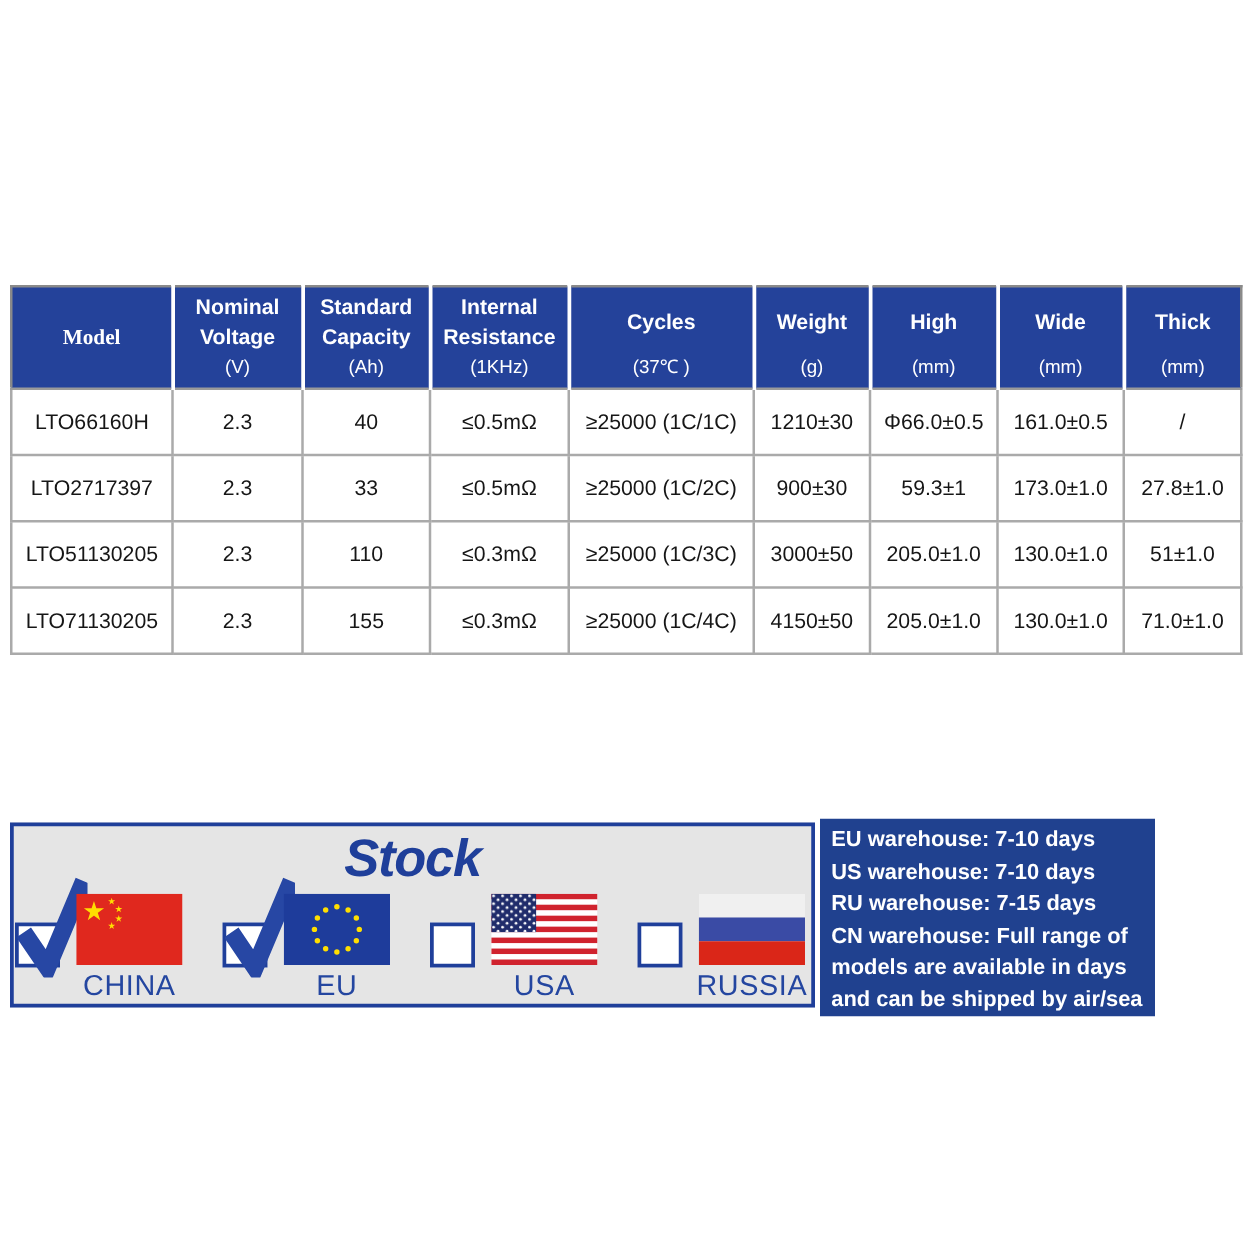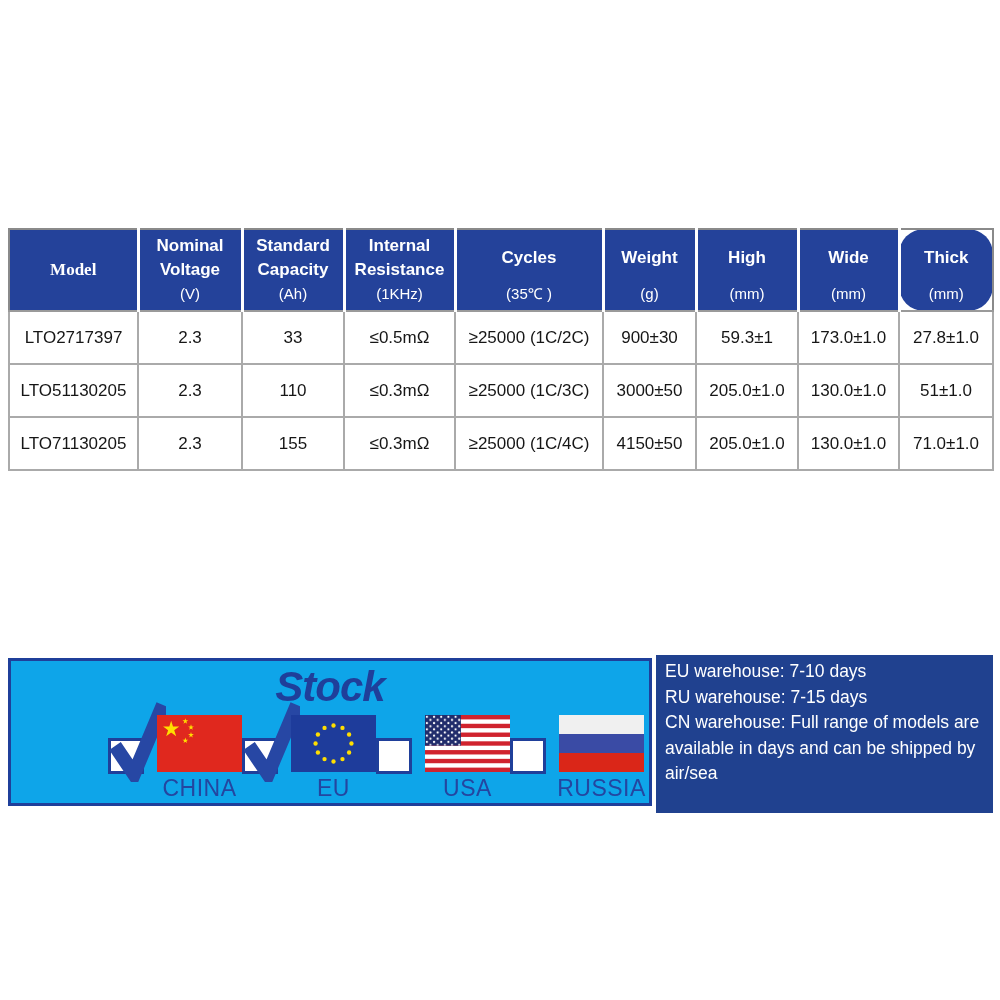--- a/index.html
+++ b/index.html
@@ -4,43 +4,43 @@
 <style>
   html,body{margin:0;padding:0;background:#ffffff;}
   body{width:1000px;height:1000px;position:relative;font-family:"Liberation Sans",sans-serif;}
   .canvas{position:absolute;left:0;top:0;width:1000px;height:1000px;overflow:hidden;background:#fff;}
 
   
   table.spec{position:absolute;left:8px;top:228px;width:984px;border-collapse:collapse;table-layout:fixed;
     border:2px solid #8a8a8a;}
   table.spec th{background:#24429a;color:#fff;border-right:3px solid #ffffff;border-bottom:2px solid #9a9a9a;
     height:80px;padding:0 3px;vertical-align:middle;text-align:center;}
-  table.spec th:last-child{border-right:0;border-radius:25px;}
+  table.spec th:last-child{border-right:0;}
   .h-top{display:flex;align-items:center;justify-content:center;height:52px;}
   .h-top.full{height:78px;font-family:Liberation Serif, serif;}
   .h-title{font-size:17px;font-weight:bold;line-height:24px;}
   .h-unit{height:24px;line-height:20px;font-size:15px;font-weight:normal;}
   table.spec td{border:2px solid #aaaaaa;height:51px;text-align:center;vertical-align:middle;
     font-size:17px;color:#161616;background:#fff;padding:0 2px;}
 
   
-  .stock-box{position:absolute;left:8px;top:658px;width:638px;height:142px;border:3px solid #1f3f9a;background:#0ea5e9;}
+  .stock-box{position:absolute;left:8px;top:658px;width:638px;height:142px;border:3px solid #1f3f9a;background:#e5e5e5;}
   .stock-title{margin-top:4px;text-align:center;font-size:42px;line-height:44px;font-weight:bold;font-style:italic;
     color:#1f3f9a;letter-spacing:-1px;}
-  .stock-items{position:absolute;left:1px;right:5px;top:54px;display:flex;justify-content:flex-end;}
+  .stock-items{position:absolute;left:1px;right:5px;top:54px;display:flex;justify-content:space-between;}
   .stock-item{position:relative;width:134px;height:86px;}
   .flag{position:absolute;top:0;right:0;width:85px;height:57px;display:block;}
   .checkbox{position:absolute;left:0;top:23px;width:30px;height:30px;border:3px solid #1f3f9a;background:#fff;}
   .checkmark{position:absolute;left:2px;top:-15px;width:56px;height:82px;}
   .flag-label{position:absolute;top:61px;right:-7px;width:99px;text-align:center;font-size:23px;line-height:24px;
     color:#2446a0;letter-spacing:0.5px;}
 
   
-  .warehouse{position:absolute;left:656px;top:655px;width:337px;height:158px;background:#20418f;color:#ffffff;
-    box-sizing:border-box;padding:4px 6px 0 9px;font-size:17.5px;font-weight:normal;line-height:25.5px;}
+  .warehouse{position:absolute;left:656px;top:655px;width:268px;height:158px;background:#20418f;color:#ffffff;
+    box-sizing:border-box;padding:4px 6px 0 9px;font-size:17.5px;font-weight:bold;line-height:25.5px;}
 </style>
 </head>
 <body>
 
 <div class="canvas">
 
   <table class="spec">
     <colgroup>
       <col style="width:129px">
         <col style="width:104px">
@@ -74,21 +74,21 @@
           <th>
             <div class="h-top">
               <div class="h-title">Internal Resistance</div>
             </div>
             <div class="h-unit">(1KHz)</div>
           </th>
           <th>
             <div class="h-top">
               <div class="h-title">Cycles</div>
             </div>
-            <div class="h-unit">(35℃ )</div>
+            <div class="h-unit">(37℃ )</div>
           </th>
           <th>
             <div class="h-top">
               <div class="h-title">Weight</div>
             </div>
             <div class="h-unit">(g)</div>
           </th>
           <th>
             <div class="h-top">
               <div class="h-title">High</div>
@@ -103,20 +103,31 @@
           </th>
           <th>
             <div class="h-top">
               <div class="h-title">Thick</div>
             </div>
             <div class="h-unit">(mm)</div>
           </th>
         </tr>
       </thead>
     <tbody>
+        <tr>
+          <td>LTO66160H</td>
+          <td>2.3</td>
+          <td>40</td>
+          <td>≤0.5mΩ</td>
+          <td>≥25000 (1C/1C)</td>
+          <td>1210±30</td>
+          <td>Φ66.0±0.5</td>
+          <td>161.0±0.5</td>
+          <td>/</td>
+        </tr>
         <tr>
           <td>LTO2717397</td>
           <td>2.3</td>
           <td>33</td>
           <td>≤0.5mΩ</td>
           <td>≥25000 (1C/2C)</td>
           <td>900±30</td>
           <td>59.3±1</td>
           <td>173.0±1.0</td>
           <td>27.8±1.0</td>
@@ -226,17 +237,18 @@
           <rect width="90" height="20" y="40" fill="#da2618"></rect>
         </svg>
         <div class="flag-label">RUSSIA</div>
       </div>
 
     </div>
   </div>
 
   <div class="warehouse">
     <div>EU warehouse: 7-10 days</div>
+    <div>US warehouse: 7-10 days</div>
     <div>RU warehouse: 7-15 days</div>
     <div>CN warehouse: Full range of models are available in days and can be shipped by air/sea</div>
   </div>
 
 </div>
 
 </body></html>

